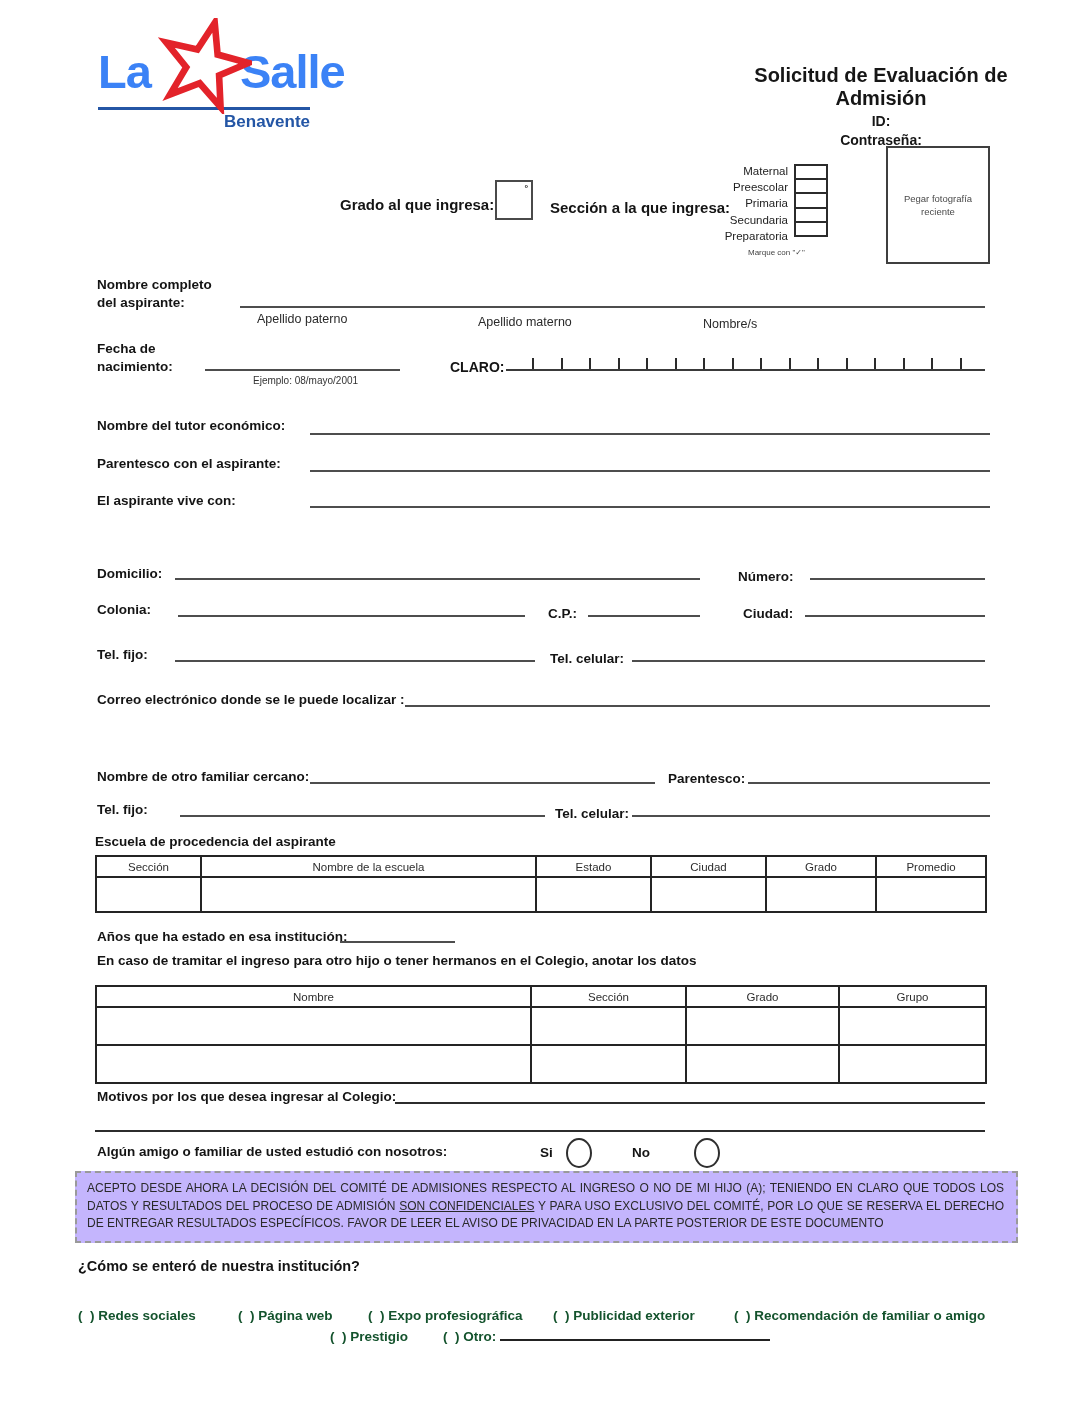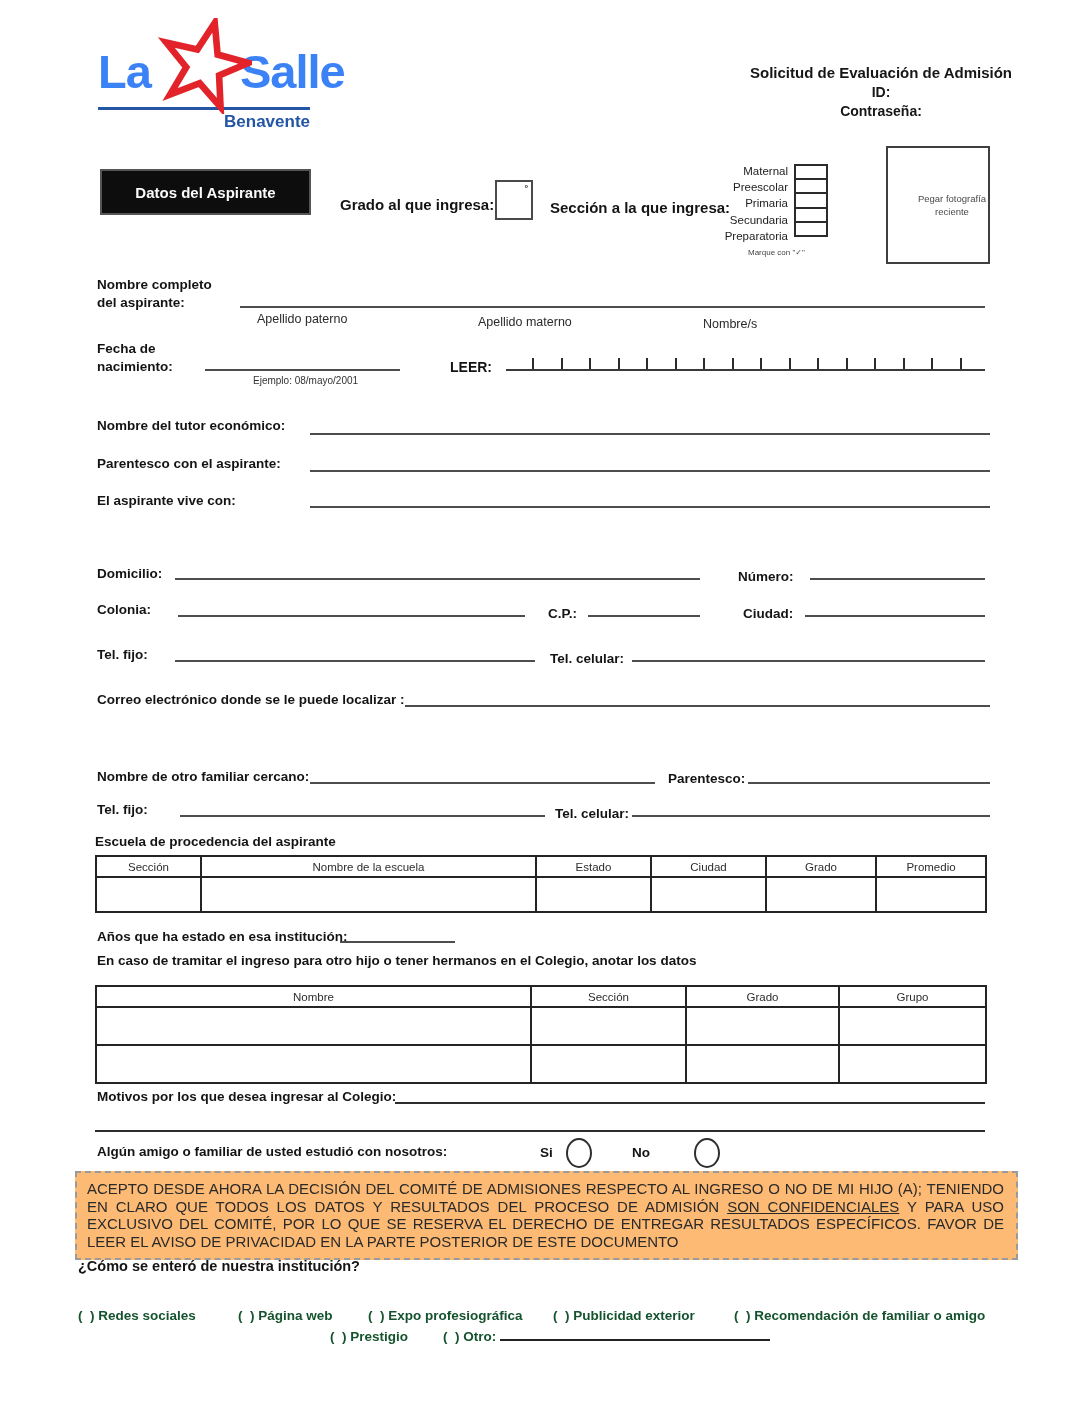--- a/index.html
+++ b/index.html
@@ -16,64 +16,64 @@
   .fline { position: absolute; border-bottom: 2px solid #4d4d4d; height: 0; }
   .fline-dark { border-bottom-color: #2c2c2c; }
 
   
   .logo-word { font-size: 47px; font-weight: bold; letter-spacing: -1px; color: #3b82f6; }
   .logo-underline { position: absolute; height: 3px; background: #2456a5; }
   .logo-sub { font-size: 17px; font-weight: bold; color: #2456a5; }
 
   
   .hdr { text-align: center; font-weight: bold; color: #161616; }
-  .hdr-title { font-size: 15px; }
+  .hdr-title { font-size: 20px; }
   .hdr-row { font-size: 14px; margin-top: 3px; }
 
   
   .section-bar {
     background: #0d0d0d; color: #fafafa; font-weight: bold; font-size: 15px;
     display: flex; align-items: center; justify-content: center;
     border: 2px solid #555;
   }
 
   
   .grade-box { border: 2px solid #4a4a4a; background: #fff; }
   .degree-mark { position: absolute; top: 1px; right: 3px; font-size: 9px; font-weight: bold; color: #222; }
 
   
   .sec-labels div { height: 16.2px; font-size: 11.5px; color: #222; text-align: right; line-height: 15px; }
   .sec-boxes div { width: 34px; height: 16.2px; border: 2px solid #2b2b2b; margin-top: -2px; background: #fff; }
   .sec-boxes div:first-child { margin-top: 0; }
   .sec-hint { font-size: 8px; color: #444; }
 
   
-  .photo-box { border: 2px solid #3f3f3f; display: flex; align-items: center; justify-content: flex-end; }
+  .photo-box { border: 2px solid #3f3f3f; display: flex; align-items: center; justify-content: center; }
   .photo-box span { width: 72px; text-align: center; font-size: 9.5px; color: #4a4a4a; line-height: 13px; }
 
   
   .curp-line {
     position: absolute; height: 13px; border-bottom: 2px solid #3a3a3a;
     background: repeating-linear-gradient(90deg, transparent 0, transparent 26.5px, #2b2b2b 26.5px, #2b2b2b 28.5px);
   }
   .example { font-size: 10px; color: #333; }
 
   
   table.grid { border-collapse: collapse; table-layout: fixed; width: 890px; padding-left: 24px; }
   table.grid th, table.grid td { border: 2px solid #242424; }
   table.grid th { height: 21px; font-size: 11.5px; font-weight: normal; color: #2d2d2d; text-align: center; }
   table.grid td { background: #fff; }
 
   
   .circle { width: 26px; height: 30px; border: 2px solid #2f2f2f; border-radius: 50%; background: #fff; }
 
   
   .disclaimer {
-    border: 2px dashed #9a9a9a; background: #fdba74;
-    padding: 7px 12px 8px 10px; font-size: 15px; line-height: 17.5px;
+    border: 2px dashed #9a9a9a; background: #c4b5fd;
+    padding: 7px 12px 8px 10px; font-size: 12px; line-height: 17.5px;
     color: #2a2a2a; text-align: justify;
   }
   .disclaimer .u { text-decoration: underline; }
 
   .survey-opt { font-weight: bold; font-size: 13.5px; color: #14532d; white-space: nowrap; margin-top: 16px; }
   .otro-line { display: inline-block; width: 270px; border-bottom: 2px solid #222; height: 12px; vertical-align: baseline; }
 </style>
 </head>
 <body>
 
@@ -86,21 +86,20 @@
   <span class="abs logo-word" style="left:240px; top:44px;">Salle</span>
   <div class="abs logo-underline" style="left:98px; top:107px; width:212px; z-index:1;"></div>
   <div class="abs logo-sub" style="left:98px; top:112px; width:212px; text-align:right;">Benavente</div>
 
   <div class="abs hdr" style="left:748px; top:64px; width:266px;">
     <div class="hdr-title">Solicitud de Evaluación de Admisión</div>
     <div class="hdr-row">ID:</div>
     <div class="hdr-row">Contraseña:</div>
   </div>
 
-  <div class="abs section-bar" style="left:100px; top:169px; width:211px; height:46px;">Datos del Aspirante</div>
 
   <span class="abs lbl-lg" style="left:340px; top:196px;">Grado al que ingresa:</span>
   <div class="abs grade-box" style="left:495px; top:180px; width:38px; height:40px;">
     <span class="degree-mark">°</span>
   </div>
 
   <span class="abs lbl-lg" style="left:550px; top:199px;">Sección a la que ingresa:</span>
   <div class="abs sec-labels" style="left:660px; top:164px; width:128px;">
     <div>Maternal</div>
     <div>Preescolar</div>
@@ -129,21 +128,21 @@
   <span class="abs sub" style="left:257px; top:312px;">Apellido paterno</span>
   <span class="abs sub" style="left:478px; top:315px;">Apellido materno</span>
   <span class="abs sub" style="left:703px; top:317px;">Nombre/s</span>
 
   <div class="abs lbl" style="left:97px; top:340px;">
     <div>Fecha de</div>
     <div>nacimiento:</div>
   </div>
   <div class="fline" style="left:205px; top:369px; width:195px;"></div>
   <span class="abs example" style="left:253px; top:375px;">Ejemplo: 08/mayo/2001</span>
-  <span class="abs lbl" style="left:450px; top:358px; font-size:14px;">LEER:</span>
+  <span class="abs lbl" style="left:450px; top:358px; font-size:14px;">CLARO:</span>
   <div class="curp-line" style="left:506px; top:358px; width:479px;"></div>
 
   <span class="abs lbl" style="left:97px; top:417px;">Nombre del tutor económico:</span>
   <div class="fline" style="left:310px; top:433px; width:680px;"></div>
   <span class="abs lbl" style="left:97px; top:455px;">Parentesco con el aspirante:</span>
   <div class="fline" style="left:310px; top:470px; width:680px;"></div>
   <span class="abs lbl" style="left:97px; top:492px;">El aspirante vive con:</span>
   <div class="fline" style="left:310px; top:506px; width:680px;"></div>
 
   <span class="abs lbl" style="left:97px; top:565px;">Domicilio:</span>

